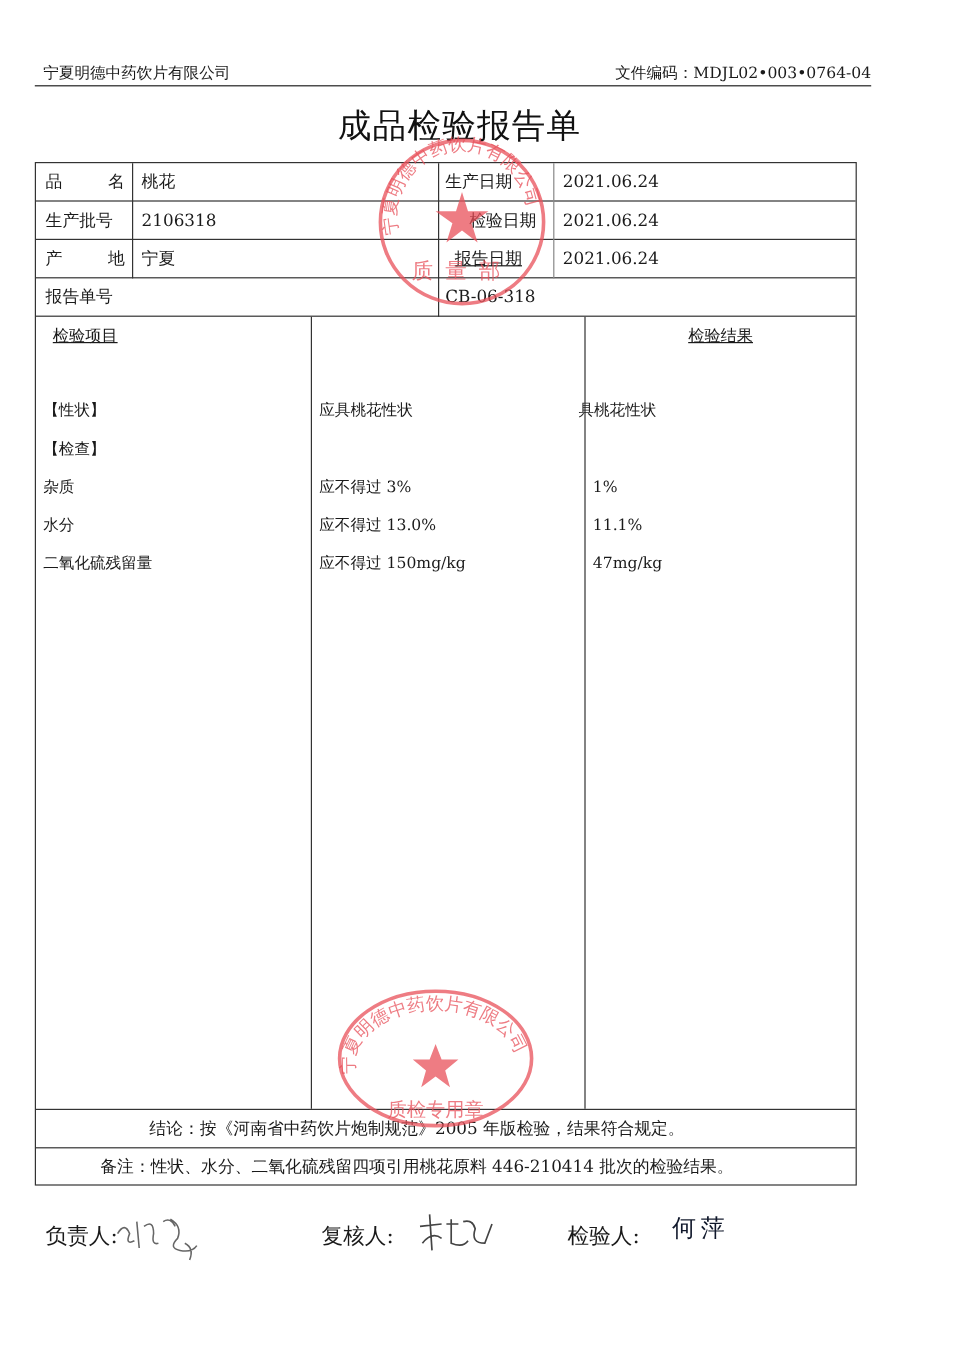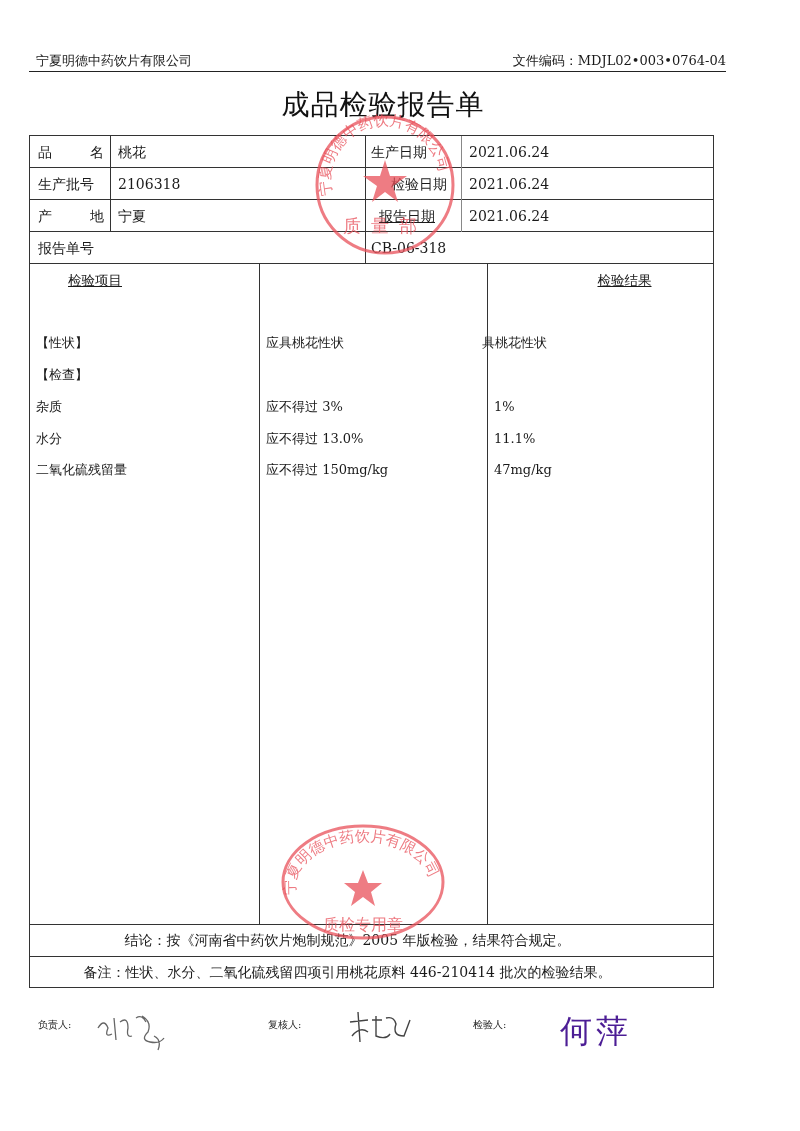--- a/index.html
+++ b/index.html
@@ -11,25 +11,25 @@
   .hdr-line { left:29px; top:71px; width:697px; height:1px; background:#222; }
   .title { left:0; width:766px; top:86px; text-align:center; font-size:28px; font-weight:normal; letter-spacing:1px; color:#111; }
 
   .grid { left:29px; top:135px; width:685px; height:853px; border:1px solid #333; box-sizing:border-box; }
   .hl { position:absolute; height:1px; background:#333; }
   .vl { position:absolute; width:1px; background:#333; }
   .vl.light { background:#888; }
 
   .cell { position:absolute; font-size:14px; line-height:16px; white-space:nowrap; }
   .lbl-spread { display:flex; justify-content:space-between; width:66px; }
-  .colhead { text-decoration:underline; font-size:13.5px;margin-left:24px; }
+  .colhead { text-decoration:underline; font-size:13.5px; }
   .row-text { font-size:13px; }
   .footer-row { position:absolute; left:29px; width:637px; text-align:center; font-size:14px; }
 
-  .sig-label { position:absolute; font-size:10px; top:1018px; }
+  .sig-label { position:absolute; font-size:18px; top:1018px; }
   .sig { position:absolute; }
 </style>
 </head>
 <body>
 
 <div class="abs hdr-left">宁夏明德中药饮片有限公司</div>
 <div class="abs hdr-right">文件编码：MDJL02•003•0764-04</div>
 <div class="abs hdr-line"></div>
 <div class="abs title">成品检验报告单</div>
 
@@ -138,13 +138,13 @@
 <svg class="sig" style="left:92px; top:1006px;" width="90" height="48" viewBox="0 0 90 48">
   <path d="M6 22 q6 -10 10 0 q-4 10 4 6 M22 12 l2 22 M28 16 q8 -6 8 6 q-2 10 4 8 M44 12 q6 -4 10 4 M50 10 q10 6 6 16 q-8 8 2 10 q10 2 14 -4 M62 30 q8 4 4 14" fill="none" stroke="#666" stroke-width="1.3"></path>
 </svg>
 
 <div class="sig-label" style="left:268px;">复核人:</div>
 <svg class="sig" style="left:346px; top:1008px;" width="70" height="40" viewBox="0 0 70 40">
   <path d="M4 14 l18 -2 M12 4 l2 30 M6 28 q8 -10 16 -4 M26 12 l10 0 M30 8 l0 20 q10 4 14 -2 M40 10 q8 -2 10 6 q-4 12 8 12 l6 -16" fill="none" stroke="#444" stroke-width="1.4"></path>
 </svg>
 
 <div class="sig-label" style="left:473px;">检验人:</div>
-<div class="abs" style="left:560px; top:1010px; font-size:32px; font-family:'DejaVu Sans',sans-serif; color:#4c1d95; letter-spacing:4px;">何萍</div>
+<div class="abs" style="left:560px; top:1010px; font-size:20px; font-family:'DejaVu Sans',sans-serif; color:#0f172a; letter-spacing:4px;">何萍</div>
 
 </body></html>

